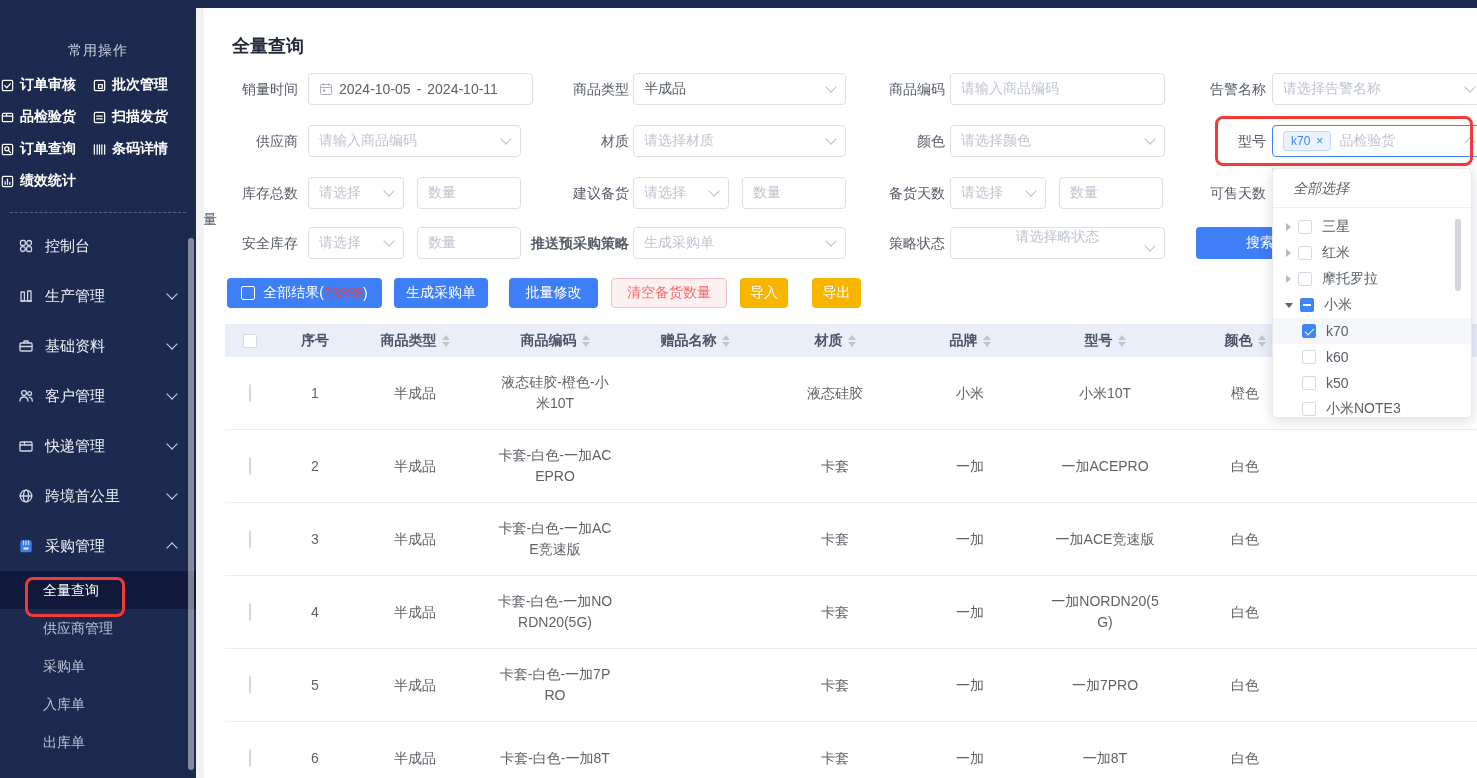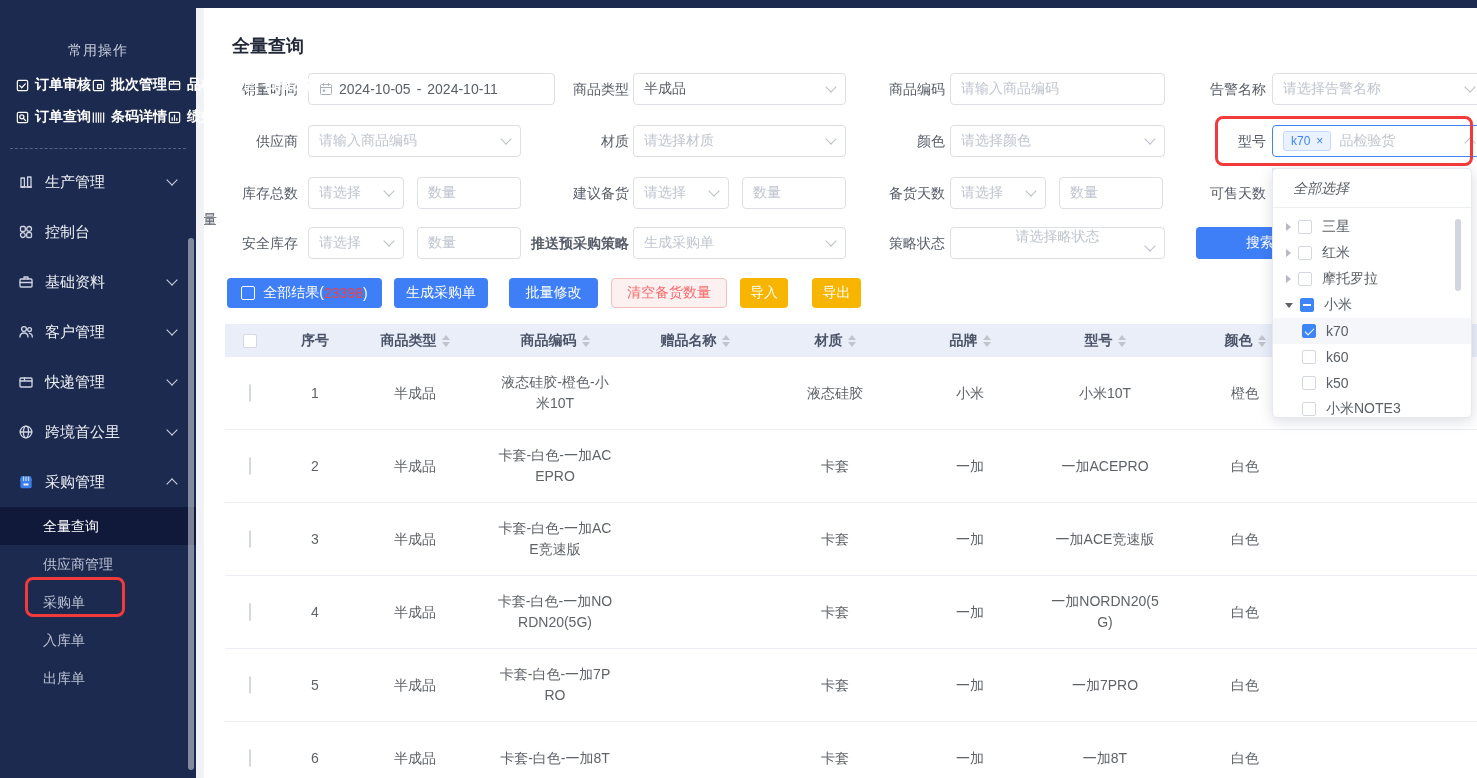--- a/index.html
+++ b/index.html
@@ -1,20 +1,20 @@
 <!DOCTYPE html>
 <html><head>
 <meta charset="utf-8">
 <style>
   * { margin:0; padding:0; box-sizing:border-box; }
   html,body { width:1477px; height:778px; overflow:hidden; font-family:"Liberation Sans",sans-serif; background:#f0f2f5; }
   
   .sidebar { position:absolute; left:0; top:0; width:196px; height:778px; background:#1d2a4f; z-index:20; }
   .quick-title { margin-top:42px; text-align:center; color:#c9cfdd; font-size:14px; letter-spacing:1px; }
-  .quick-grid { display:grid; grid-template-columns:1fr 1fr 1fr 1fr; padding:16px 12px 0 15px; row-gap:14px; }
+  .quick-grid { display:grid; grid-template-columns:1fr 1fr; padding:16px 12px 0 0; row-gap:14px; }
   .qop { display:flex; align-items:center; gap:5px; color:#ffffff; font-size:14px; font-weight:bold; cursor:pointer; white-space:nowrap; }
   .dash-div { margin:22px 10px 0 10px; border-top:1px dashed #55618a; }
   .menu { margin-top:8px; }
   .mitem { height:50px; display:flex; align-items:center; padding:0 20px 0 18px; color:#eef1f7; font-size:15px; gap:11px; cursor:pointer; }
   .mitem .grow { flex:1; }
   .submenu .smitem { height:38px; line-height:38px; padding-left:43px; color:#bcc3d4; font-size:14px; cursor:pointer; }
   .submenu .smitem.active { background:#10193a; color:#ffffff; }
   .chev { width:8px; height:8px; border-right:1.6px solid #cfd5e3; border-bottom:1.6px solid #cfd5e3; transform:rotate(45deg); margin-top:-4px; }
   .chev.up { transform:rotate(225deg); margin-top:4px; }
   .side-scroll { position:absolute; right:2px; top:238px; width:6px; height:532px; border-radius:3px; background:rgba(255,255,255,.45); }
@@ -143,38 +143,38 @@
           </svg>
         </span>
         <span>绩效统计</span>
       </div>
     </div>
   <div class="dash-div"></div>
   <nav class="menu" id="side-menu">
       <div class="mitem">
         <span style="display:inline-flex;opacity:.92">
           <svg width="16" height="16" viewBox="0 0 16 16" fill="none" stroke="#dfe4f0" stroke-width="1.3" stroke-linecap="round" stroke-linejoin="round">
-            <rect x="3" y="4" width="3.4" height="9"></rect>
-            <rect x="9.6" y="3" width="3.4" height="10"></rect>
-            <path d="M3 13h10.5"></path>
-          </svg>
-        </span>
-        <span class="grow">生产管理</span>
-        <span class="chev "></span>
-      </div>
-      <div class="mitem">
-        <span style="display:inline-flex;opacity:.92">
-          <svg width="16" height="16" viewBox="0 0 16 16" fill="none" stroke="#dfe4f0" stroke-width="1.3" stroke-linecap="round" stroke-linejoin="round">
             <rect x="2.5" y="2.5" width="4.8" height="4.8" rx="1.2"></rect>
             <rect x="8.7" y="2.5" width="4.8" height="4.8" rx="2.4"></rect>
             <rect x="2.5" y="8.7" width="4.8" height="4.8" rx="2.4"></rect>
             <rect x="8.7" y="8.7" width="4.8" height="4.8" rx="1.2"></rect>
           </svg>
         </span>
         <span class="grow">控制台</span>
+      </div>
+      <div class="mitem">
+        <span style="display:inline-flex;opacity:.92">
+          <svg width="16" height="16" viewBox="0 0 16 16" fill="none" stroke="#dfe4f0" stroke-width="1.3" stroke-linecap="round" stroke-linejoin="round">
+            <rect x="3" y="4" width="3.4" height="9"></rect>
+            <rect x="9.6" y="3" width="3.4" height="10"></rect>
+            <path d="M3 13h10.5"></path>
+          </svg>
+        </span>
+        <span class="grow">生产管理</span>
+        <span class="chev "></span>
       </div>
       <div class="mitem">
         <span style="display:inline-flex;opacity:.92">
           <svg width="16" height="16" viewBox="0 0 16 16" fill="none" stroke="#dfe4f0" stroke-width="1.3" stroke-linecap="round" stroke-linejoin="round">
             <rect x="2" y="5" width="12" height="8" rx="1"></rect>
             <path d="M6 5V3h4v2M2 8.5h12"></path>
           </svg>
         </span>
         <span class="grow">基础资料</span>
         <span class="chev "></span>
@@ -233,21 +233,21 @@
       </div>
     </nav>
   <div class="side-scroll"></div>
   <div class="anno" style="left:25px;top:577px;width:100px;height:40px;"></div>
 </aside>
 
 <main class="content">
   <div class="page-title">全量查询</div>
 
   <div class="flabel" style="left:0;top:65px;width:102px;">销量时间</div>
-  <div class="ctrl" style="left:112px;top:65px;width:247px;gap:6px;">
+  <div class="ctrl" style="left:112px;top:65px;width:225px;gap:6px;">
     <svg width="14" height="14" viewBox="0 0 14 14">
         <rect x="1.5" y="2.5" width="11" height="10" rx="1" fill="none" stroke="#a9aeb8"></rect>
         <path d="M1.5 5.5h11M4.5 1.2v2.6M9.5 1.2v2.6" stroke="#a9aeb8" fill="none"></path>
         <rect x="3.8" y="7.5" width="2.4" height="2.2" fill="#a9aeb8"></rect>
       </svg>
     <span class="val">2024-10-05</span>
     <span class="val">-</span>
     <span class="val">2024-10-11</span>
   </div>
   <div class="flabel" style="left:303px;top:65px;width:130px;">商品类型</div>

